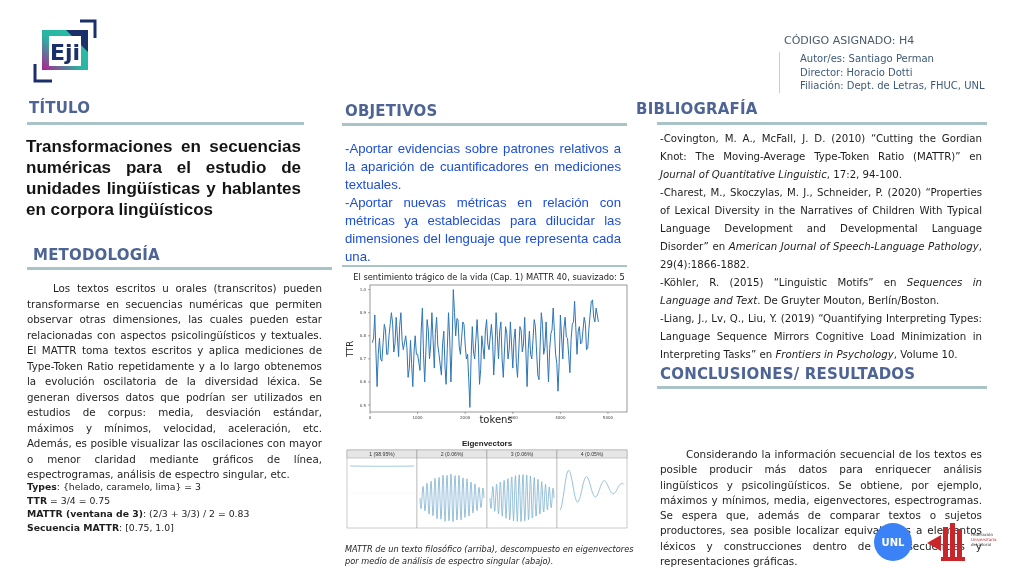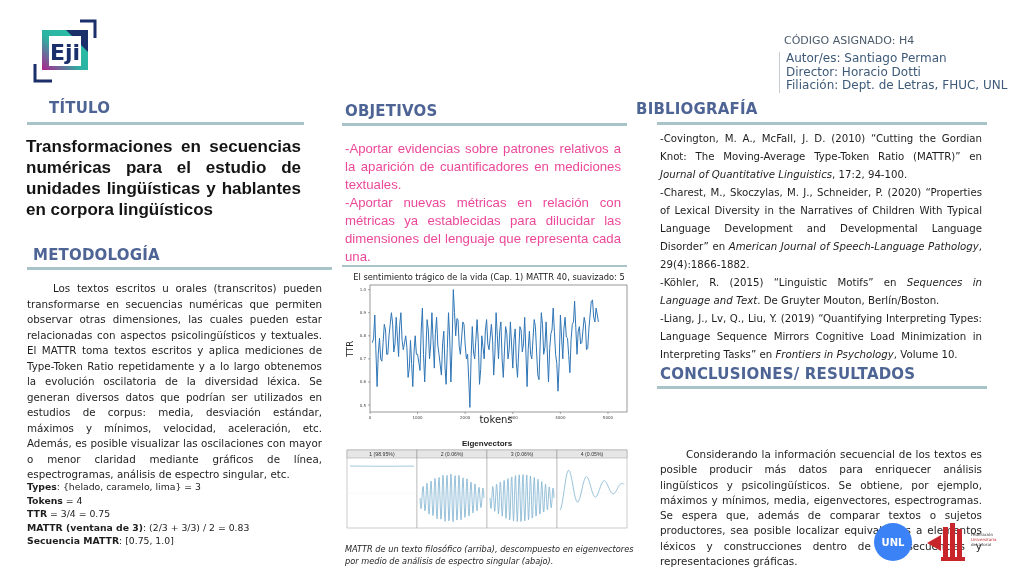--- a/index.html
+++ b/index.html
@@ -8,37 +8,37 @@
 
   .abs { position: absolute; }
 
   
   .logo { left: 30px; top: 18px; width: 170px; height: 68px; }
   .logo-mark { position: absolute; left: 2px; top: 0; width: 66px; height: 66px; }
   .logo-text { position: absolute; left: 74px; top: 22px; font-family: "DejaVu Sans", sans-serif; font-weight: bold; font-size: 10px; line-height: 12px; color: #b21e8e; }
 
   
   .codigo { left: 784px; top: 34px; font-family: "DejaVu Sans", sans-serif; font-size: 11px; color: #4a5a6a; }
-  .authors { left: 779px; top: 52px; padding-left: 6px; border-left: 1px solid #c8cdd2; font-family: "DejaVu Sans", sans-serif; font-size: 12px; line-height: 13.5px; color: #3e5a78; }
+  .authors { left: 779px; top: 52px; padding-left: 20px; border-left: 1px solid #c8cdd2; font-family: "DejaVu Sans", sans-serif; font-size: 10px; line-height: 13.5px; color: #3e5a78; }
 
   
   .sec-h { font-family: "DejaVu Sans", sans-serif; font-weight: bold; font-size: 15px; color: #4d6494; letter-spacing: 0.2px; }
   .sec-line { height: 3px; background: #a9c4c8; }
 
   
   .title-text { left: 26px; top: 136px; width: 275px; font-family: "Liberation Sans", sans-serif; font-weight: bold; font-size: 17px; line-height: 21px; color: #141414; text-align: justify; text-align-last: left; }
 
   
   .met-body { left: 27px; top: 281px; width: 295px; font-family: "DejaVu Sans", sans-serif; font-size: 10.3px; line-height: 15.5px; color: #1e1e1e; text-align: justify; }
   .met-body p.indent { text-indent: 26px; }
   .met-ex { left: 27px; top: 480px; width: 300px; font-family: "DejaVu Sans", sans-serif; font-size: 9.3px; line-height: 13.5px; color: #1e1e1e; }
   .met-ex b { font-weight: bold; }
 
   
-  .obj-body { left: 345px; top: 140px; width: 276px; font-family: "Liberation Sans", sans-serif; font-size: 13.2px; line-height: 18px; color: #ec4899; text-align: justify; }
+  .obj-body { left: 345px; top: 140px; width: 276px; font-family: "Liberation Sans", sans-serif; font-size: 13.2px; line-height: 18px; color: #1d4ed8; text-align: justify; }
 
   
   .bib-body { left: 660px; top: 130px; width: 322px; font-family: "DejaVu Sans", sans-serif; font-size: 10.2px; line-height: 18px; color: #1e1e1e; text-align: justify; }
   .bib-body i { font-style: italic; }
 
   
   .conc-body { left: 660px; top: 402px; width: 322px; font-family: "DejaVu Sans", sans-serif; font-size: 10.4px; line-height: 15.3px; color: #1e1e1e; text-align: justify; }
   .conc-body p { text-indent: 26px; margin-top: 45px; }
 
   
@@ -72,32 +72,31 @@
   </svg>
 </div>
 
 <div class="abs codigo">CÓDIGO ASIGNADO: H4</div>
 <div class="abs authors">
   <div>Autor/es: Santiago Perman</div>
   <div>Director: Horacio Dotti</div>
   <div>Filiación: Dept. de Letras, FHUC, UNL</div>
 </div>
 
-<div class="abs sec-h" style="left:29px; top:99px;margin-left:20px;">TÍTULO</div>
+<div class="abs sec-h" style="left:29px; top:99px;">TÍTULO</div>
 <div class="abs sec-line" style="left:27px; top:122px; width:277px;"></div>
 <div class="abs title-text">Transformaciones en secuencias numéricas para el estudio de unidades lingüísticas y hablantes en corpora lingüísticos</div>
 
 <div class="abs sec-h" style="left:33px; top:246px;">METODOLOGÍA</div>
 <div class="abs sec-line" style="left:27px; top:267px; width:305px;"></div>
 <div class="abs met-body">
   <p class="indent">Los textos escritos u orales (transcritos) pueden transformarse en secuencias numéricas que permiten observar otras dimensiones, las cuales pueden estar relacionadas con aspectos psicolingüísticos y textuales. El MATTR toma textos escritos y aplica mediciones de Type-Token Ratio repetidamente y a lo largo obtenemos la evolución oscilatoria de la diversidad léxica. Se generan diversos datos que podrían ser utilizados en estudios de corpus: media, desviación estándar, máximos y mínimos, velocidad, aceleración, etc. Además, es posible visualizar las oscilaciones con mayor o menor claridad mediante gráficos de línea, espectrogramas, análisis de espectro singular, etc.</p>
 </div>
 <div class="abs met-ex">
   <div><b>Types</b><span>: {helado, caramelo, lima} = 3</span></div>
-  <div><b>Tokens</b><span> = 4</span></div>
   <div><b>TTR</b><span> = 3/4 = 0.75</span></div>
   <div><b>MATTR (ventana de 3)</b><span>: (2/3 + 3/3) / 2 = 0.83</span></div>
   <div><b>Secuencia MATTR</b><span>: [0.75, 1.0]</span></div>
 </div>
 
 <div class="abs sec-h" style="left:345px; top:102px;">OBJETIVOS</div>
 <div class="abs sec-line" style="left:342px; top:123px; width:285px;"></div>
 <div class="abs obj-body">
   <p>-Aportar evidencias sobre patrones relativos a la aparición de cuantificadores en mediciones textuales.</p>
   <p>-Aportar nuevas métricas en relación con métricas ya establecidas para dilucidar las dimensiones del lenguaje que representa cada una.</p>
@@ -164,21 +163,21 @@
       <line x1="213" x2="283" y1="57" y2="57" stroke="#eee" stroke-width="0.4"></line>
       <polyline points="216.0,74.0 216.5,73.3 217.1,71.9 217.6,69.8 218.1,67.2 218.7,64.1 219.2,60.6 219.7,57.0 220.3,53.2 220.8,49.6 221.3,46.1 221.9,42.8 222.4,40.1 222.9,37.7 223.5,36.0 224.0,34.9 224.5,34.4 225.1,34.5 225.6,35.2 226.1,36.5 226.7,38.4 227.2,40.6 227.7,43.2 228.3,46.0 228.8,49.0 229.3,52.0 229.9,54.9 230.4,57.7 230.9,60.1 231.5,62.2 232.0,63.9 232.5,65.2 233.1,65.9 233.6,66.1 234.1,65.9 234.7,65.1 235.2,63.9 235.7,62.4 236.3,60.4 236.8,58.3 237.3,56.0 237.9,53.6 238.4,51.2 238.9,48.9 239.5,46.8 240.0,44.9 240.5,43.3 241.1,42.1 241.6,41.2 242.1,40.8 242.7,40.7 243.2,41.1 243.7,41.8 244.3,42.8 244.8,44.2 245.3,45.8 245.9,47.6 246.4,49.4 246.9,51.4 247.5,53.3 248.0,55.1 248.5,56.7 249.1,58.1 249.6,59.3 250.1,60.2 250.7,60.8 251.2,61.1 251.7,61.0 252.3,60.6 252.8,59.9 253.3,59.0 253.9,57.8 254.4,56.5 254.9,55.1 255.5,53.5 256.0,52.0 256.5,50.5 257.1,49.1 257.6,47.8 258.1,46.7 258.7,45.9 259.2,45.2 259.7,44.9 260.3,44.7 260.8,44.9 261.3,45.3 261.9,45.9 262.4,46.7 262.9,47.7 263.5,48.8 264.0,50.0 264.5,51.2 265.1,52.4 265.6,53.6 266.1,54.7 266.7,55.6 267.2,56.5 267.7,57.1 268.3,57.5 268.8,57.8 269.3,57.8 269.9,57.6 270.4,57.3 270.9,56.7 271.5,56.0 272.0,55.2 272.5,54.3 273.1,53.3 273.6,52.3 274.1,51.4 274.7,50.4 275.2,49.6 275.7,48.9 276.3,48.2 276.8,47.8 277.3,47.5 277.9,47.4 278.4,47.4 278.9,47.6 279.5,47.9 280.0,48.4" fill="none" stroke="#7fb3d0" stroke-width="0.8"></polyline>
     </g>
 </svg>
 
 <div class="abs caption">MATTR de un texto filosófico (arriba), descompuesto en eigenvectores por medio de análisis de espectro singular (abajo).</div>
 
 <div class="abs sec-h" style="left:636px; top:100px;">BIBLIOGRAFÍA</div>
 <div class="abs sec-line" style="left:657px; top:122px; width:330px;"></div>
 <div class="abs bib-body">
-  <div><span>-Covington, M. A., McFall, J. D. (2010) “Cutting the Gordian Knot: The Moving-Average Type-Token Ratio (MATTR)” en </span><i>Journal of Quantitative Linguistics</i><span>, 17:2, 94-100.</span></div>
+  <div><span>-Covington, M. A., McFall, J. D. (2010) “Cutting the Gordian Knot: The Moving-Average Type-Token Ratio (MATTR)” en </span><i>Journal of Quantitative Linguistic</i><span>, 17:2, 94-100.</span></div>
   <div><span>-Charest, M., Skoczylas, M. J., Schneider, P. (2020) “Properties of Lexical Diversity in the Narratives of Children With Typical Language Development and Developmental Language Disorder” en </span><i>American Journal of Speech-Language Pathology</i><span>, 29(4):1866-1882.</span></div>
   <div><span>-Köhler, R. (2015) “Linguistic Motifs” en </span><i>Sequences in Language and Text</i><span>. De Gruyter Mouton, Berlín/Boston.</span></div>
   <div><span>-Liang, J., Lv, Q., Liu, Y. (2019) “Quantifying Interpreting Types: Language Sequence Mirrors Cognitive Load Minimization in Interpreting Tasks” en </span><i>Frontiers in Psychology</i><span>, Volume 10.</span></div>
 </div>
 
 <div class="abs sec-h" style="left:660px; top:365px;">CONCLUSIONES/ RESULTADOS</div>
 <div class="abs sec-line" style="left:657px; top:386px; width:330px;"></div>
 <div class="abs conc-body">
   <p>Considerando la información secuencial de los textos es posible producir más datos para enriquecer análisis lingüísticos y psicolingüísticos. Se obtiene, por ejemplo, máximos y mínimos, media, eigenvectores, espectrogramas. Se espera que, además de comparar textos o sujetos productores, sea posible localizar equivalentes a elementos léxicos y construcciones dentro de las secuencias y representaciones gráficas.</p>
 </div>

